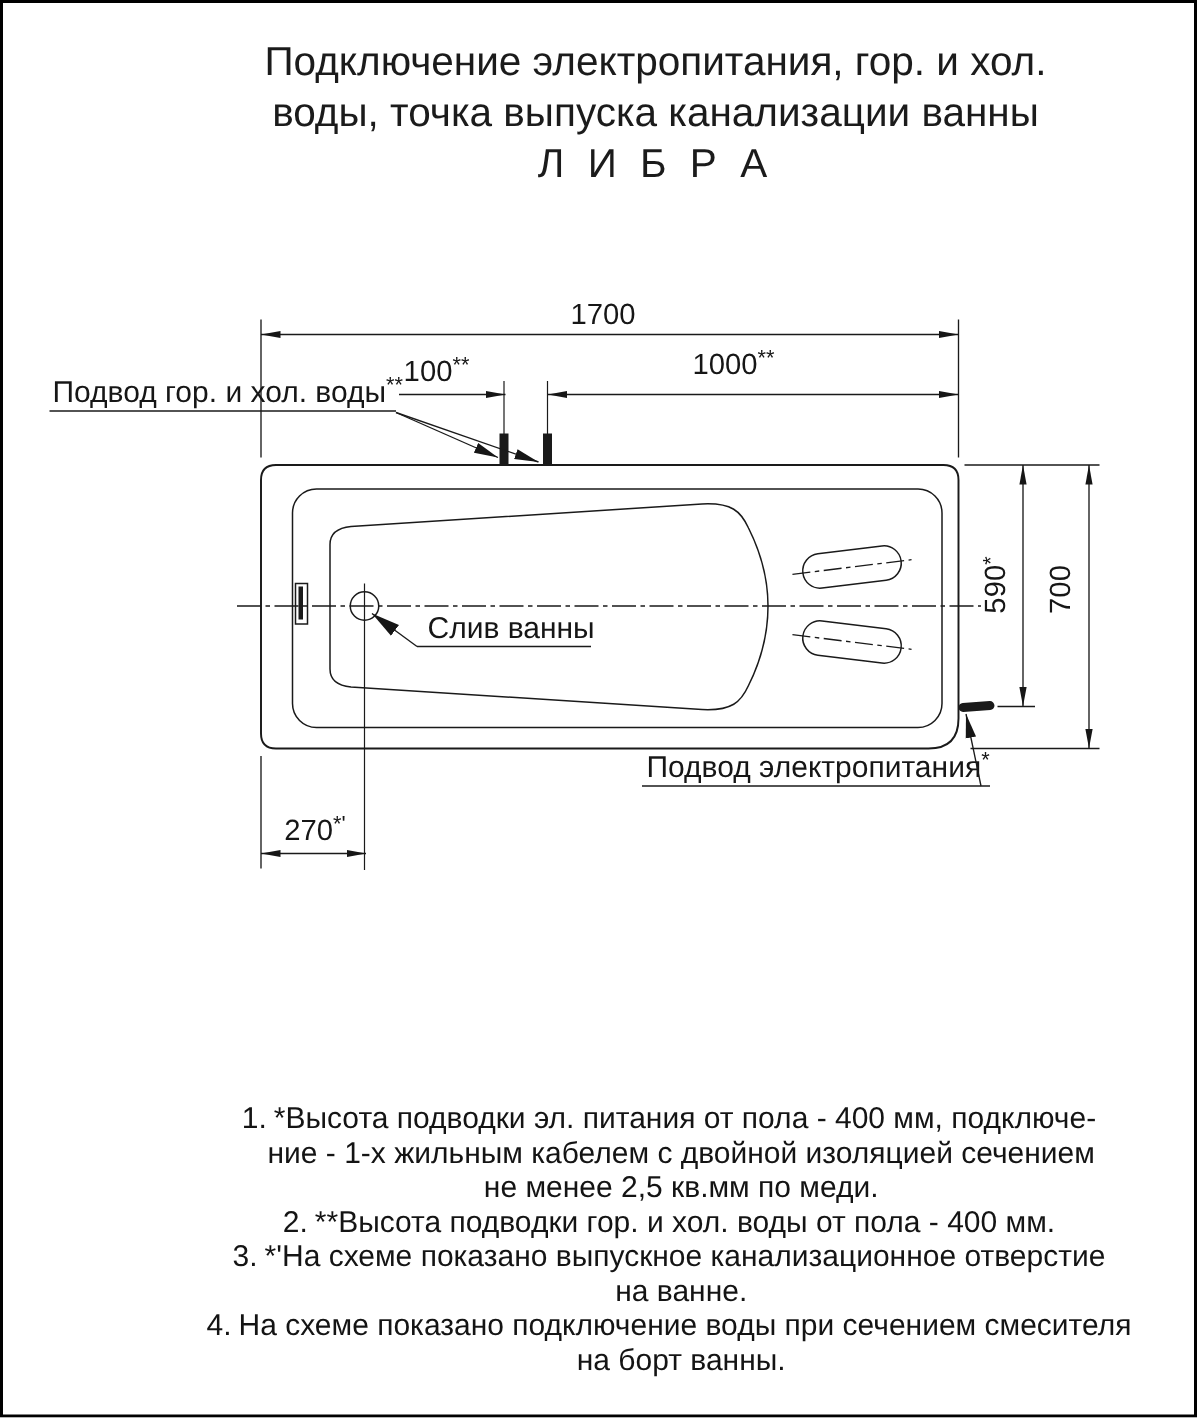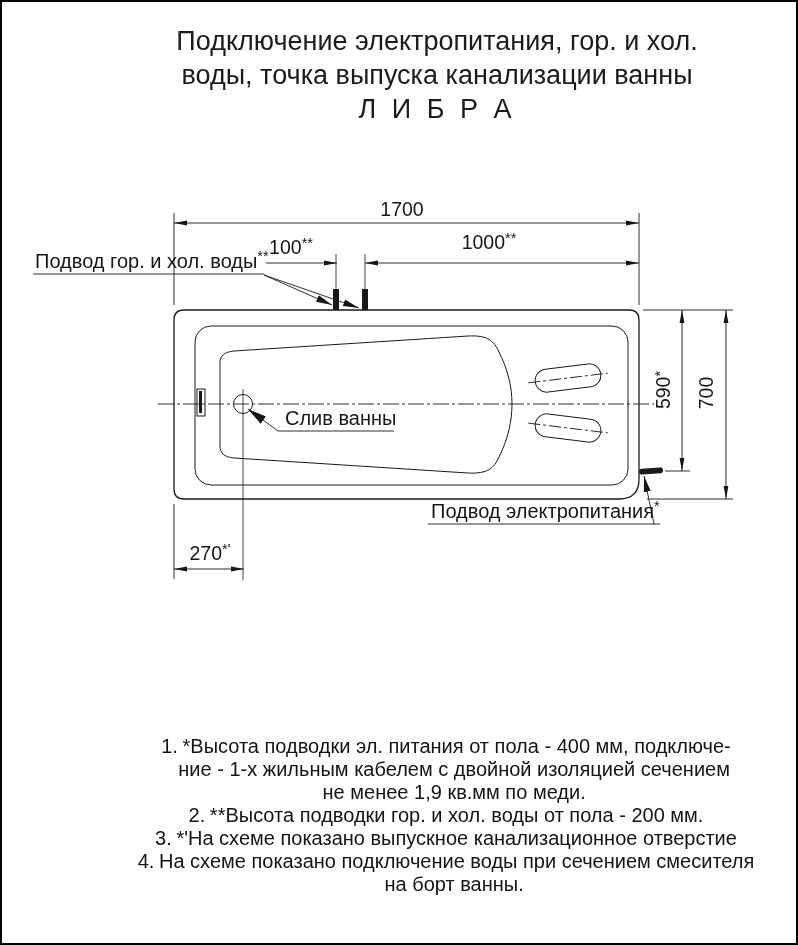--- a/index.html
+++ b/index.html
@@ -160,20 +160,21 @@
         <line x1="426" y1="522" x2="658" y2="522"></line>
         <line x1="652" y1="522" x2="642" y2="474" marker-end="url(#al)"></line>
       </g>
 
     </g>
   </svg>
 
   <div class="notes">
     <div class="nl"><span class="num">1.</span><span>*Высота подводки эл. питания от пола - 400 мм, подключе-</span></div>
     <div class="nl cont">ние - 1-х жильным кабелем с двойной изоляцией сечением</div>
-    <div class="nl cont">не менее 1,9 кв.мм по меди.</div>
-    <div class="nl"><span class="num">2.</span><span>**Высота подводки гор. и хол. воды от пола - 200 мм.</span></div>
+    <div class="nl cont">не менее 2,5 кв.мм по меди.</div>
+    <div class="nl"><span class="num">2.</span><span>**Высота подводки гор. и хол. воды от пола - 400 мм.</span></div>
     <div class="nl"><span class="num">3.</span><span>*'На схеме показано выпускное канализационное отверстие</span></div>
+    <div class="nl cont">на ванне.</div>
     <div class="nl"><span class="num">4.</span><span>На схеме показано подключение воды при сечением смесителя</span></div>
     <div class="nl cont">на борт ванны.</div>
   </div>
 
 </div>
 
 </body></html>

